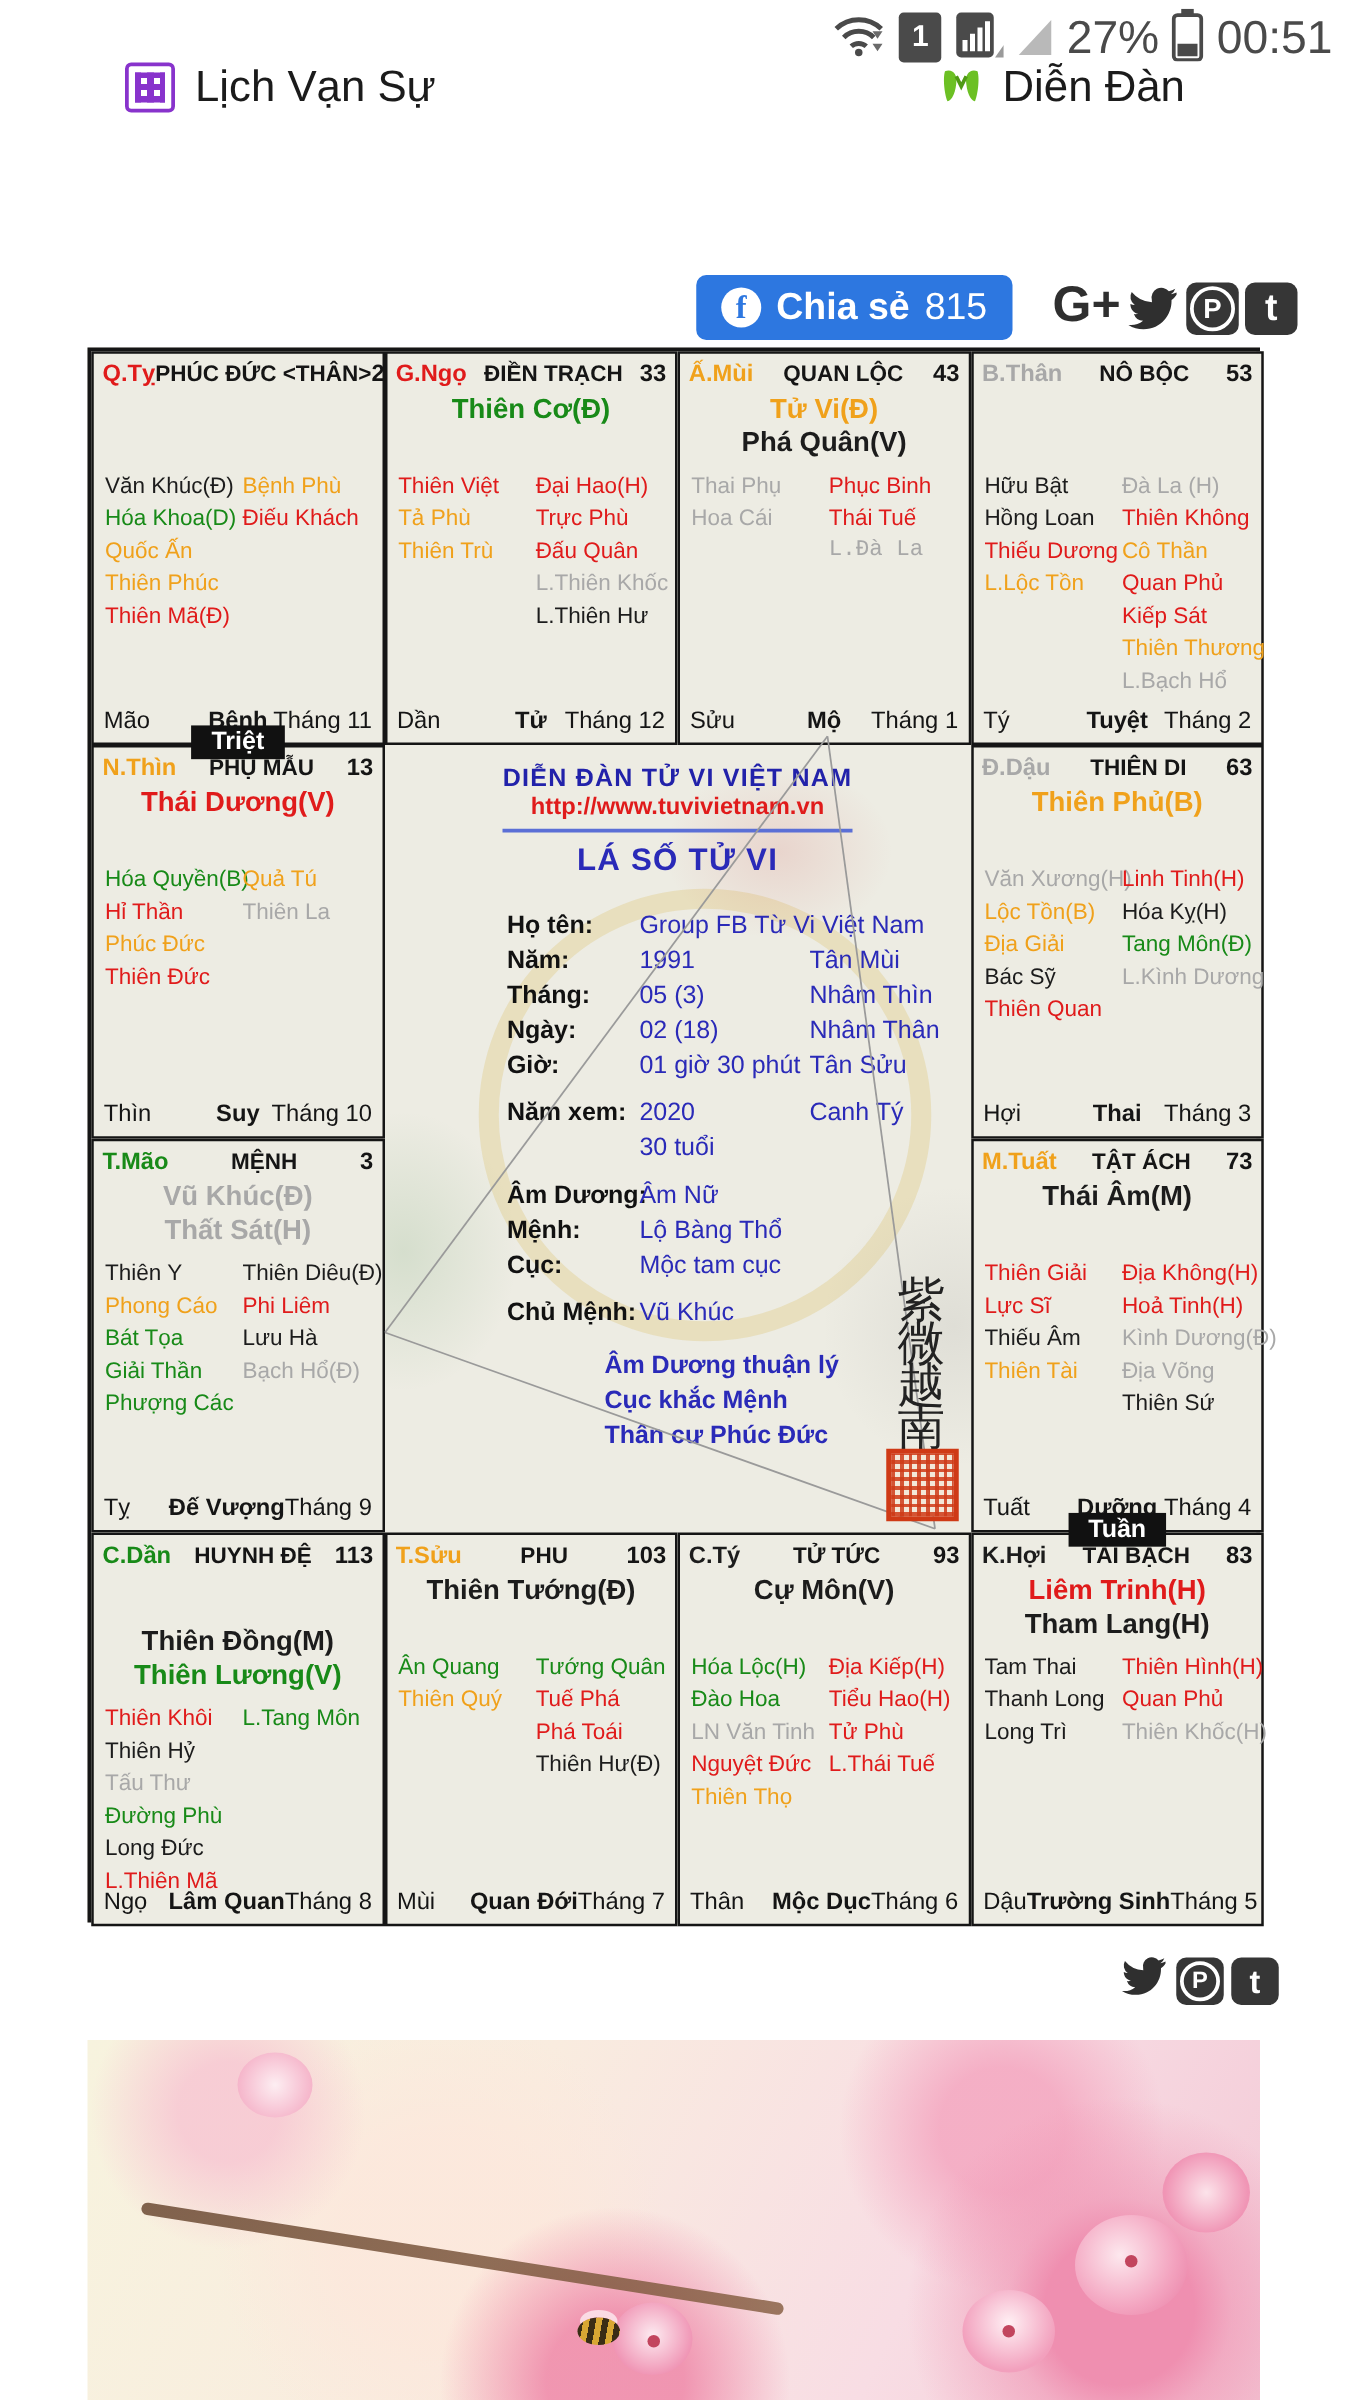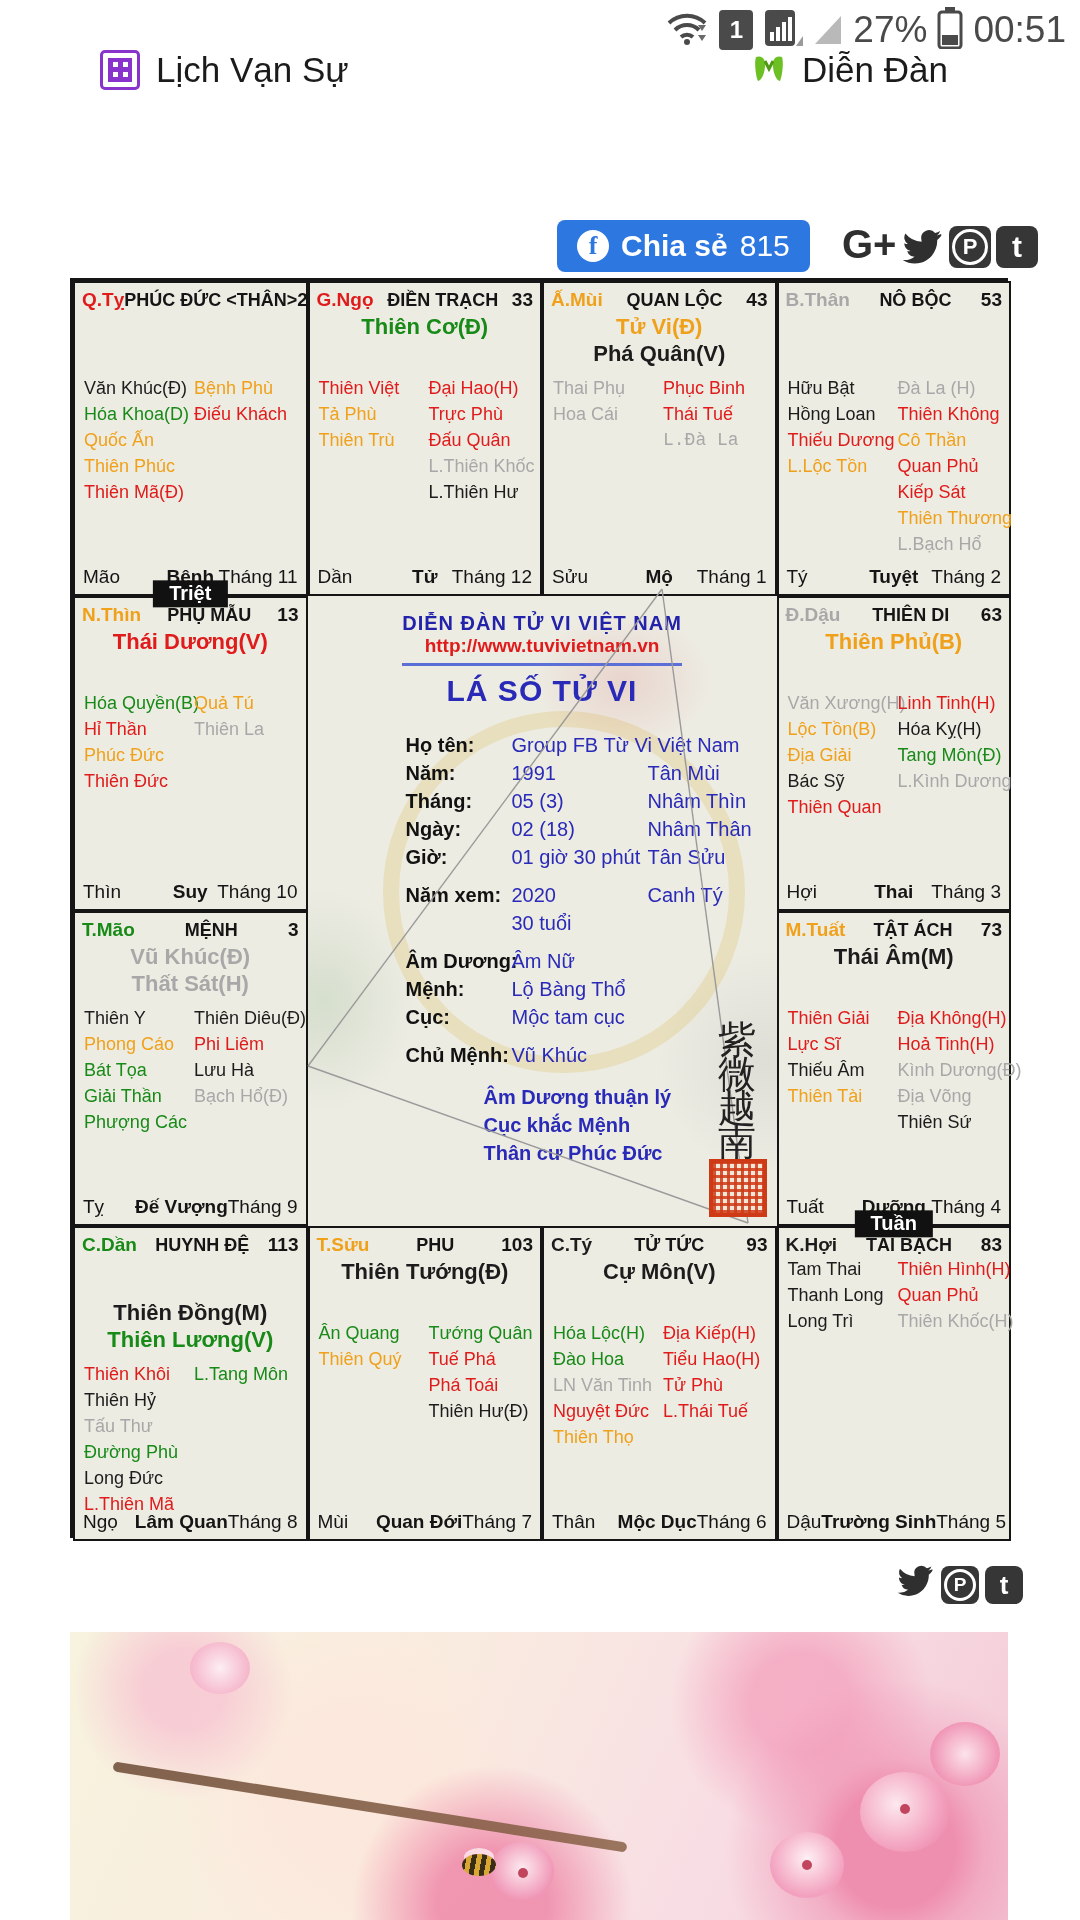--- a/index.html
+++ b/index.html
@@ -56,21 +56,21 @@
   .fbranch{flex:1;text-align:left;}
   .fstage{flex:0;font-weight:bold;white-space:nowrap;}
   .fmonth{flex:1;text-align:right;white-space:nowrap;}
   .badge{position:absolute;transform:translate(-50%,-58%);background:#111;color:#fff;
     font-size:20px;font-weight:bold;padding:2px 16px;z-index:9;white-space:nowrap;}
   
   .centerblock{position:absolute;left:234.5px;top:315px;width:469px;height:630px;z-index:2;}
   .cb-forum{margin-top:16px;text-align:center;font-size:20px;font-weight:bold;color:#2222aa;letter-spacing:1px;}
   .cb-url{text-align:center;font-size:19px;font-weight:bold;color:#e01b1b;}
   .cb-rule{width:280px;margin:6px auto 8px auto;border-top:3px solid #5b6fd6;}
-  .cb-title{text-align:center;font-size:30px;font-weight:bold;color:#2a2ab8;letter-spacing:1px;}
+  .cb-title{text-align:center;font-size:25px;font-weight:bold;color:#2a2ab8;letter-spacing:1px;}
   .cb-rows{position:relative;margin-top:26px;}
   .crow{position:relative;height:28px;margin-left:28px;}
   .crow.gap{margin-top:10px;}
   .clabel{position:absolute;left:70px;font-weight:bold;font-size:20px;color:#111;white-space:nowrap;}
   .cval{position:absolute;left:176px;font-size:20px;color:#2a2ab8;white-space:nowrap;}
   .cval2{position:absolute;left:312px;font-size:20px;color:#2a2ab8;white-space:nowrap;}
   .cnotes{margin-top:14px;}
   .cnote{height:28px;padding-left:176px;font-size:20px;font-weight:bold;color:#2a2ab8;white-space:nowrap;}
   
   .wm-ring{position:absolute;left:310px;top:430px;width:330px;height:330px;border-radius:50%;
@@ -515,20 +515,24 @@
       <span class="fstage">Mộc Dục</span>
       <span class="fmonth">Tháng 6</span>
     </div>
   </div>
       <div class="cell" style="left: 703.5px; top: 945px;">
     <div class="cell-head">
       <span class="branch" style="color: rgb(28, 28, 28);">K.Hợi</span>
       <span class="pname">TÀI BẠCH</span>
       <span class="pnum">83</span>
     </div>
+    <div class="mains">
+          <div style="color: rgb(224, 27, 27);">Liêm Trinh(H)</div>
+          <div style="color: rgb(28, 28, 28);">Tham Lang(H)</div>
+        </div>
     <div class="stars">
       <div class="scol left">
             <div style="color: rgb(28, 28, 28);">Tam Thai</div>
             <div style="color: rgb(28, 28, 28);">Thanh Long</div>
             <div style="color: rgb(28, 28, 28);">Long Trì</div>
           </div>
       <div class="scol right">
             <div style="color: rgb(224, 27, 27);">Thiên Hình(H)</div>
             <div style="color: rgb(224, 27, 27);">Quan Phủ</div>
             <div style="color: rgb(168, 168, 168);">Thiên Khốc(H)</div>

